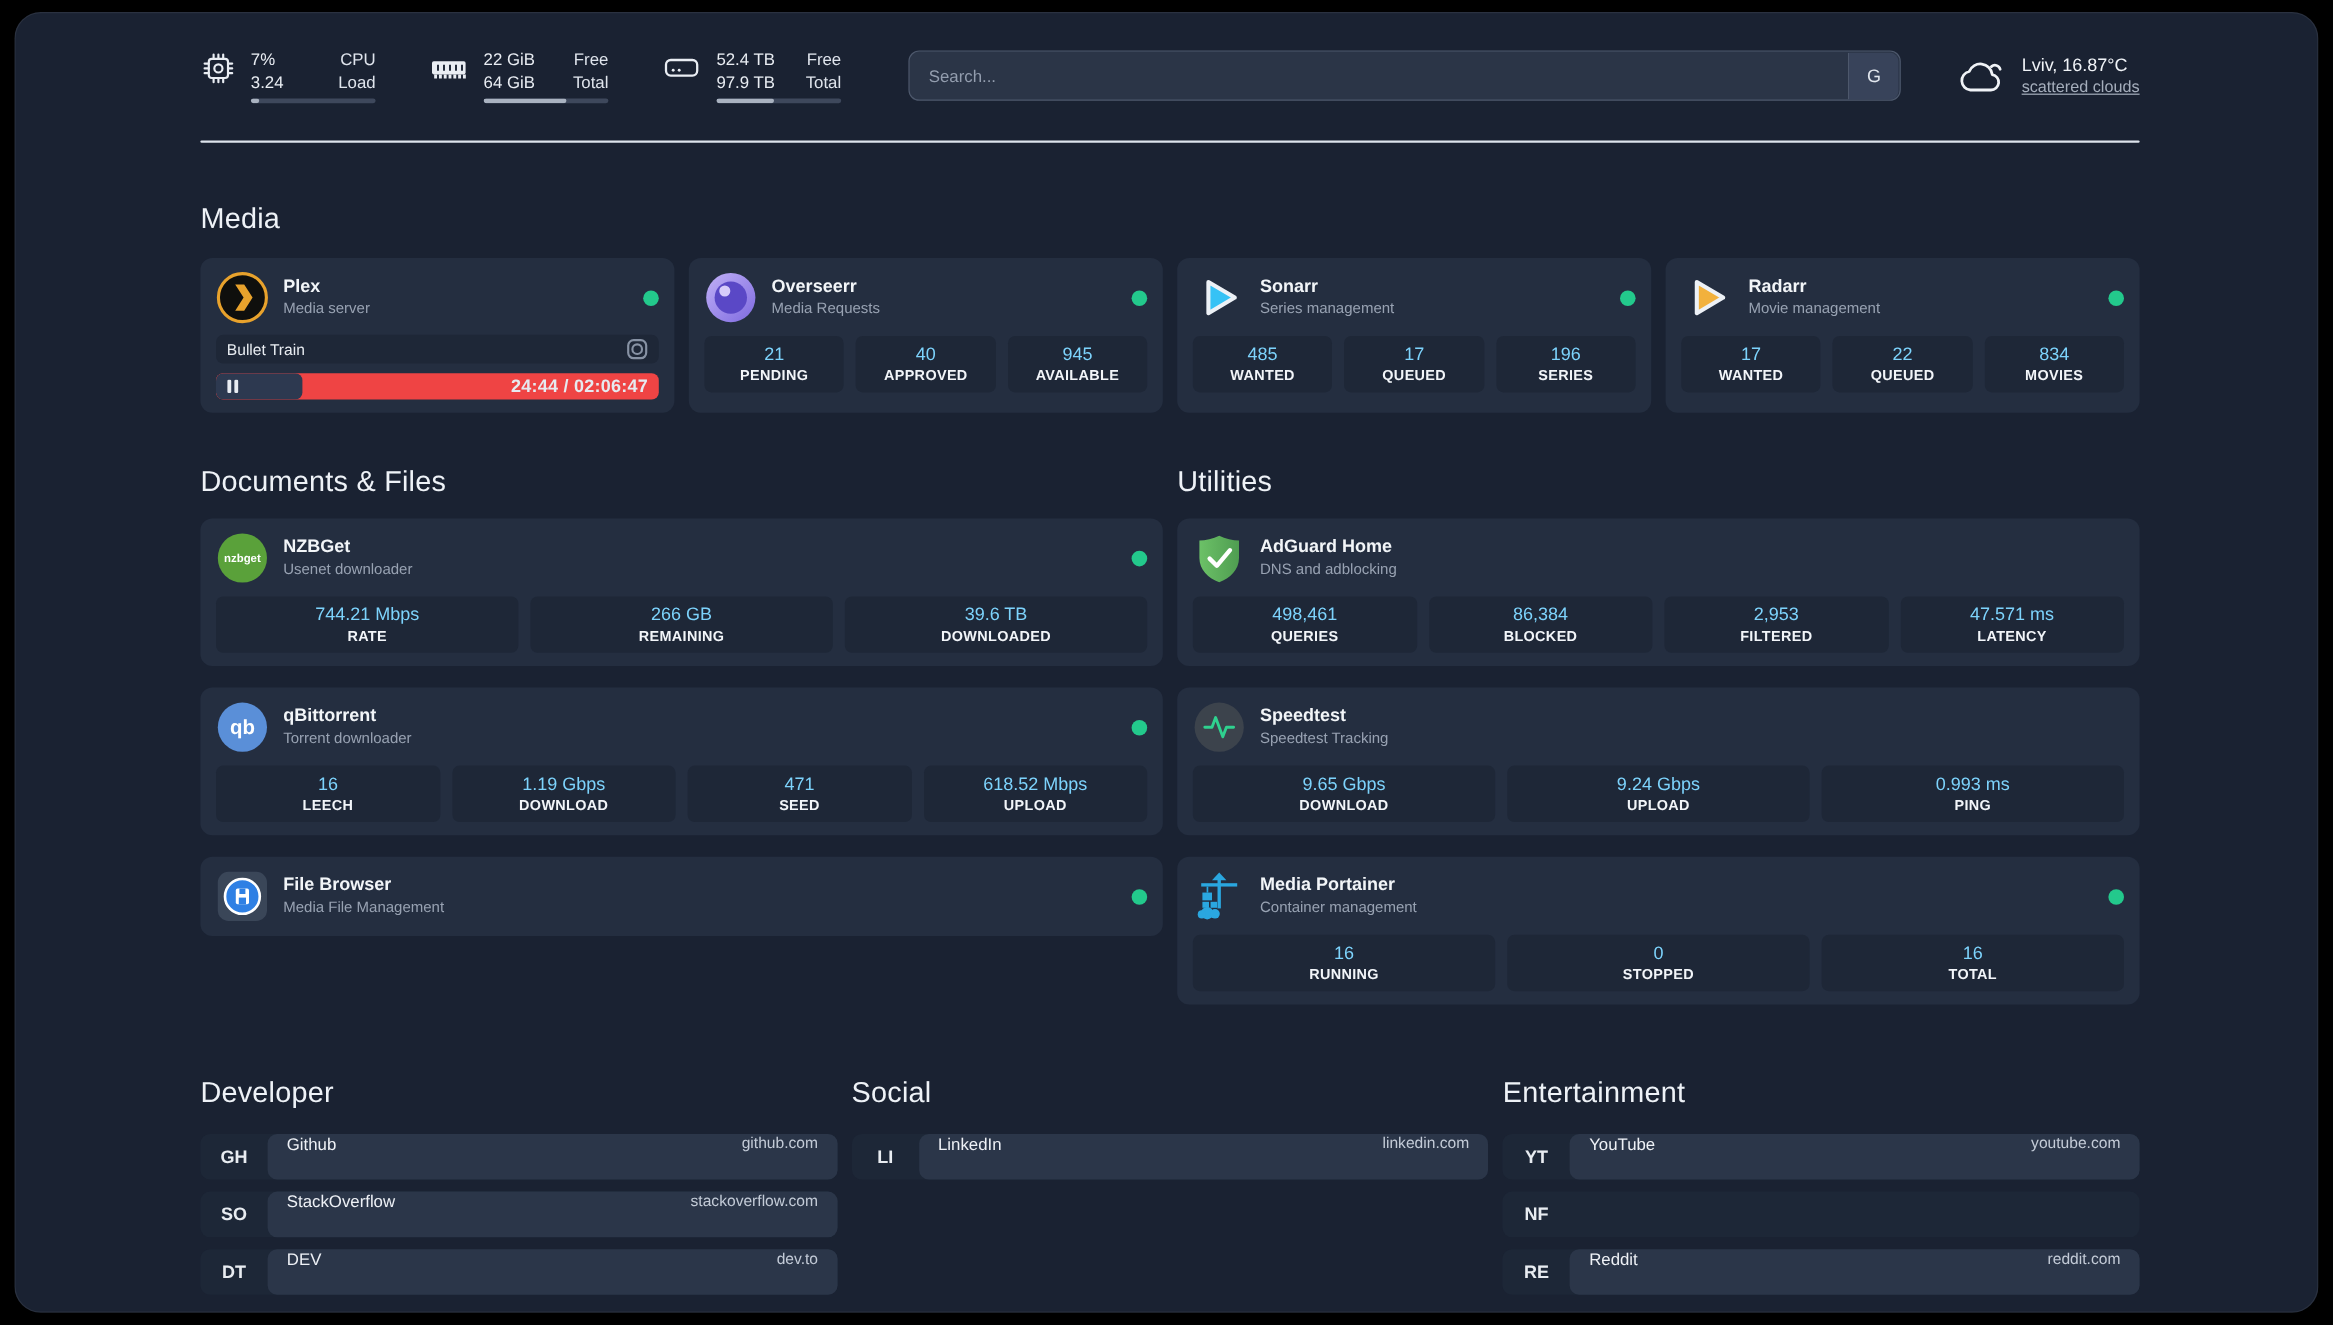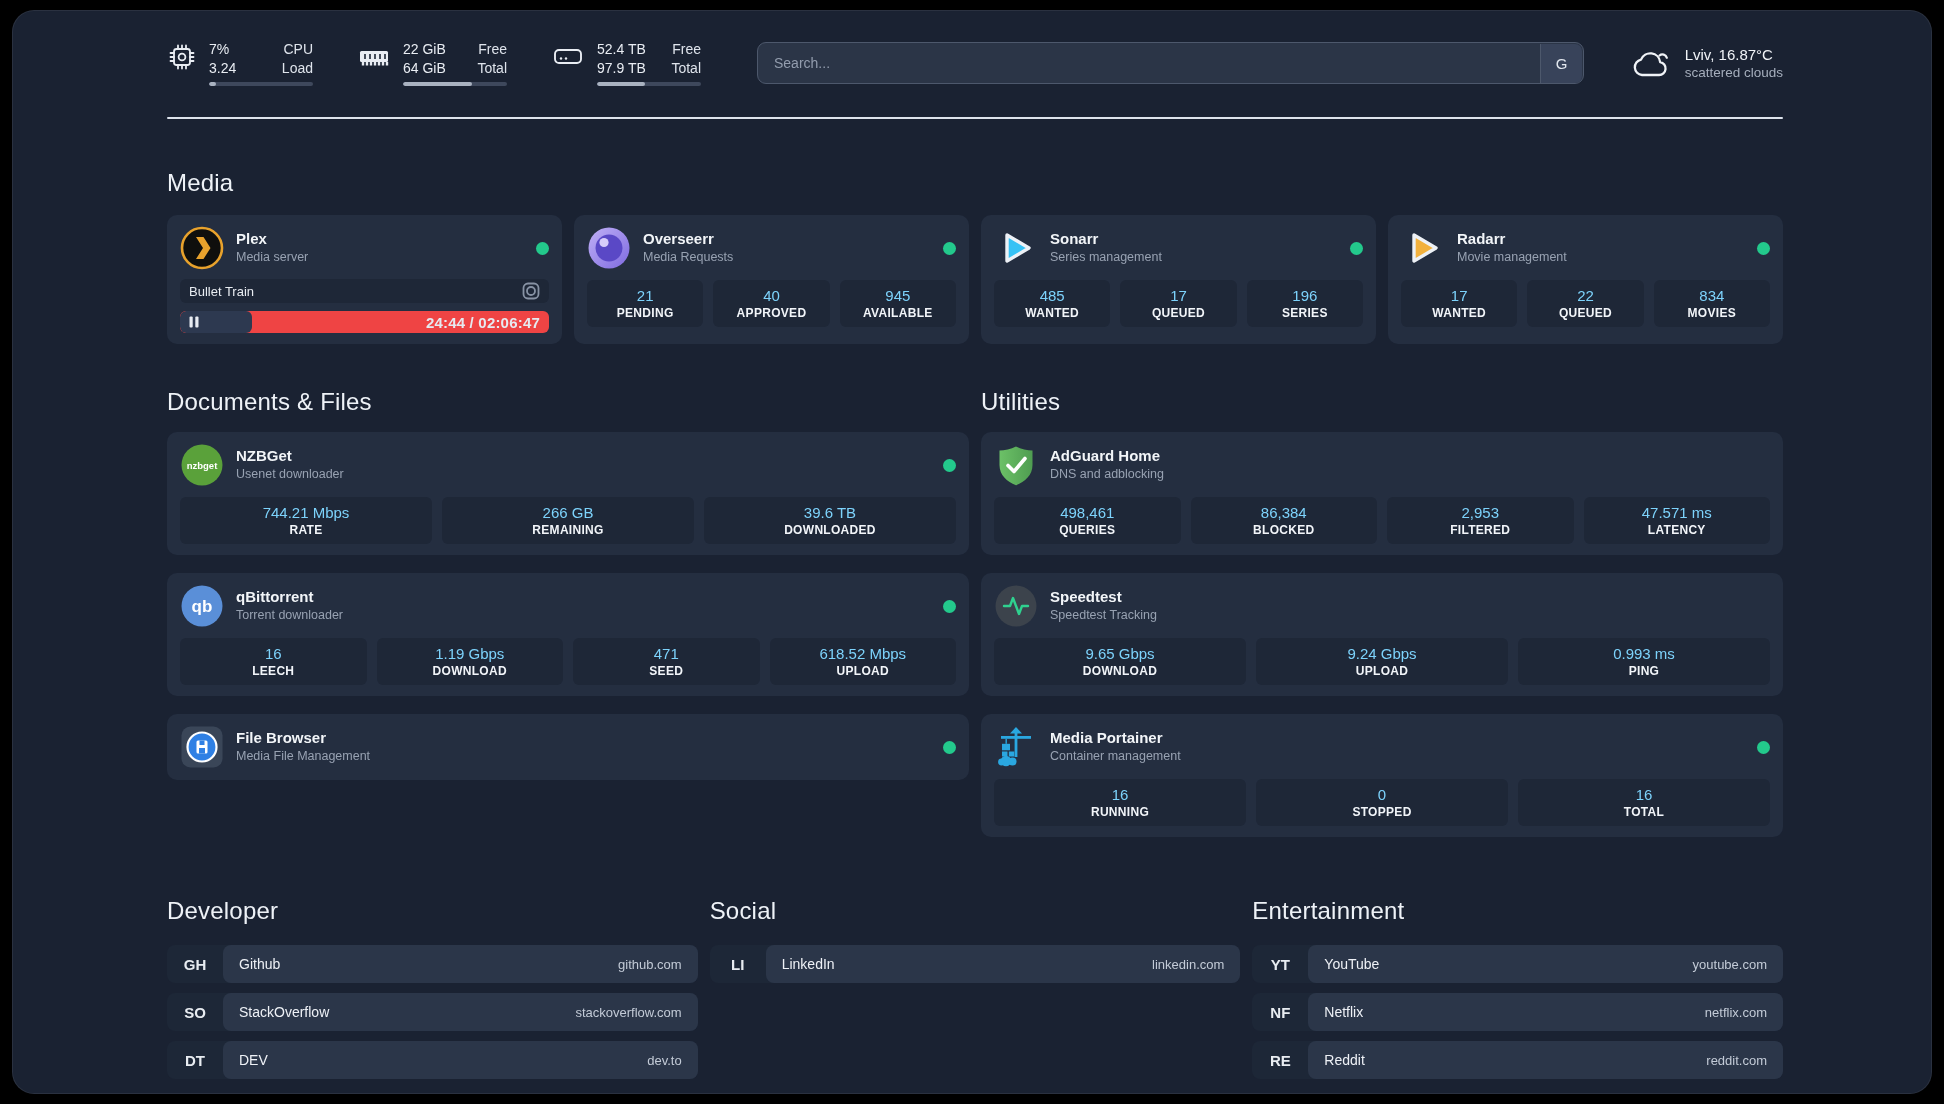--- a/index.html
+++ b/index.html
@@ -18,21 +18,21 @@
   .sw-bar{margin-top:5px;height:4px;border-radius:2px;background:#3e485c;overflow:hidden;}
   .sw-fill{height:100%;border-radius:2px;background:#a9b2c0;}
   .searchwrap{flex:1;margin:0 46px 0 56px;position:relative;height:42px;}
   .searchwrap input{width:100%;height:100%;box-sizing:border-box;background:#2b3547;border:1.5px solid #4d586c;
       border-radius:9px;color:#dfe4ec;font-size:14px;padding:0 58px 0 16px;outline:none;font-family:inherit;}
   .searchwrap input::placeholder{color:#939dae;}
   .gbtn{position:absolute;right:1.5px;top:1.5px;bottom:1.5px;width:42px;background:#38435a;border:none;
       border-left:1.5px solid #4d586c;border-radius:0 7px 7px 0;color:#e2e7ee;font-size:15px;cursor:pointer;font-family:inherit;}
   .weather{display:flex;align-items:center;gap:13px;color:#f0f3f7;}
   .weather .wtop{font-size:15px;font-weight:500;}
-  .weather .wbot{font-size:13.5px;color:#a5aebc;margin-top:2px;}
+  .weather .wbot{font-size:13.5px;color:#a5aebc;margin-top:2px;text-decoration:underline;}
   .divider{margin-top:30px;height:2px;background:#dde3ec;border-radius:1px;}
   
   .section-title{font-size:24px;font-weight:500;color:#eef2f7;letter-spacing:.2px;}
   .media-title{margin:50px 0 18px;}
   .media-grid{display:grid;grid-template-columns:repeat(4,1fr);gap:12px;}
   .card{background:#242e40;border-radius:10px;padding:11px 13px;box-sizing:border-box;}
   .card-head{display:flex;align-items:center;gap:12px;}
   .card-head svg{flex:none;}
   .ch-text{line-height:1.25;}
   .ch-title{font-size:15px;font-weight:600;color:#f2f5f8;}
@@ -53,21 +53,21 @@
   
   .two-col{display:grid;grid-template-columns:1fr 1fr;gap:12px;margin-top:44px;}
   .col .section-title{margin-bottom:16px;}
   .col-cards{display:flex;flex-direction:column;gap:18px;}
   
   .bookmarks{display:grid;grid-template-columns:repeat(3,1fr);gap:12px;margin-top:60px;}
   .bm-title{margin-bottom:20px;}
   .bm-rows{display:flex;flex-direction:column;gap:10px;}
   .bm-row{display:flex;align-items:stretch;background:#1d2737;border-radius:8px;height:38px;cursor:pointer;}
   .bm-abbr{width:56px;display:flex;align-items:center;justify-content:center;font-size:15px;font-weight:600;color:#e8ecf1;flex:none;}
-  .bm-pill{flex:1;background:#2b3649;border-radius:8px;display:flex;align-items:center;justify-content:space-between;padding:0 16px;}
+  .bm-pill{flex:1;background:#2b3649;border-radius:8px;display:flex;justify-content:space-between;padding:0 16px;}
   .bm-name{font-size:14px;color:#eef1f6;}
   .bm-url{font-size:13px;color:#c3cbd7;}
   .icon-label{font-family:"Liberation Sans",sans-serif;}
 </style>
 </head>
 <body>
 
 <div class="panel">
 
   <header class="topbar">
@@ -523,24 +523,20 @@
       <div class="bm-rows">
         <div class="bm-row">
           <div class="bm-abbr">YT</div>
           <div class="bm-pill">
               <span class="bm-name">YouTube</span>
             <span class="bm-url">youtube.com</span>
             </div>
         </div>
         <div class="bm-row">
           <div class="bm-abbr">NF</div>
-          <div class="bm-pill">
-              <span class="bm-name">Netflix</span>
-            <span class="bm-url">netflix.com</span>
-            </div>
         </div>
         <div class="bm-row">
           <div class="bm-abbr">RE</div>
           <div class="bm-pill">
               <span class="bm-name">Reddit</span>
             <span class="bm-url">reddit.com</span>
             </div>
         </div>
       </div>
     </div>

